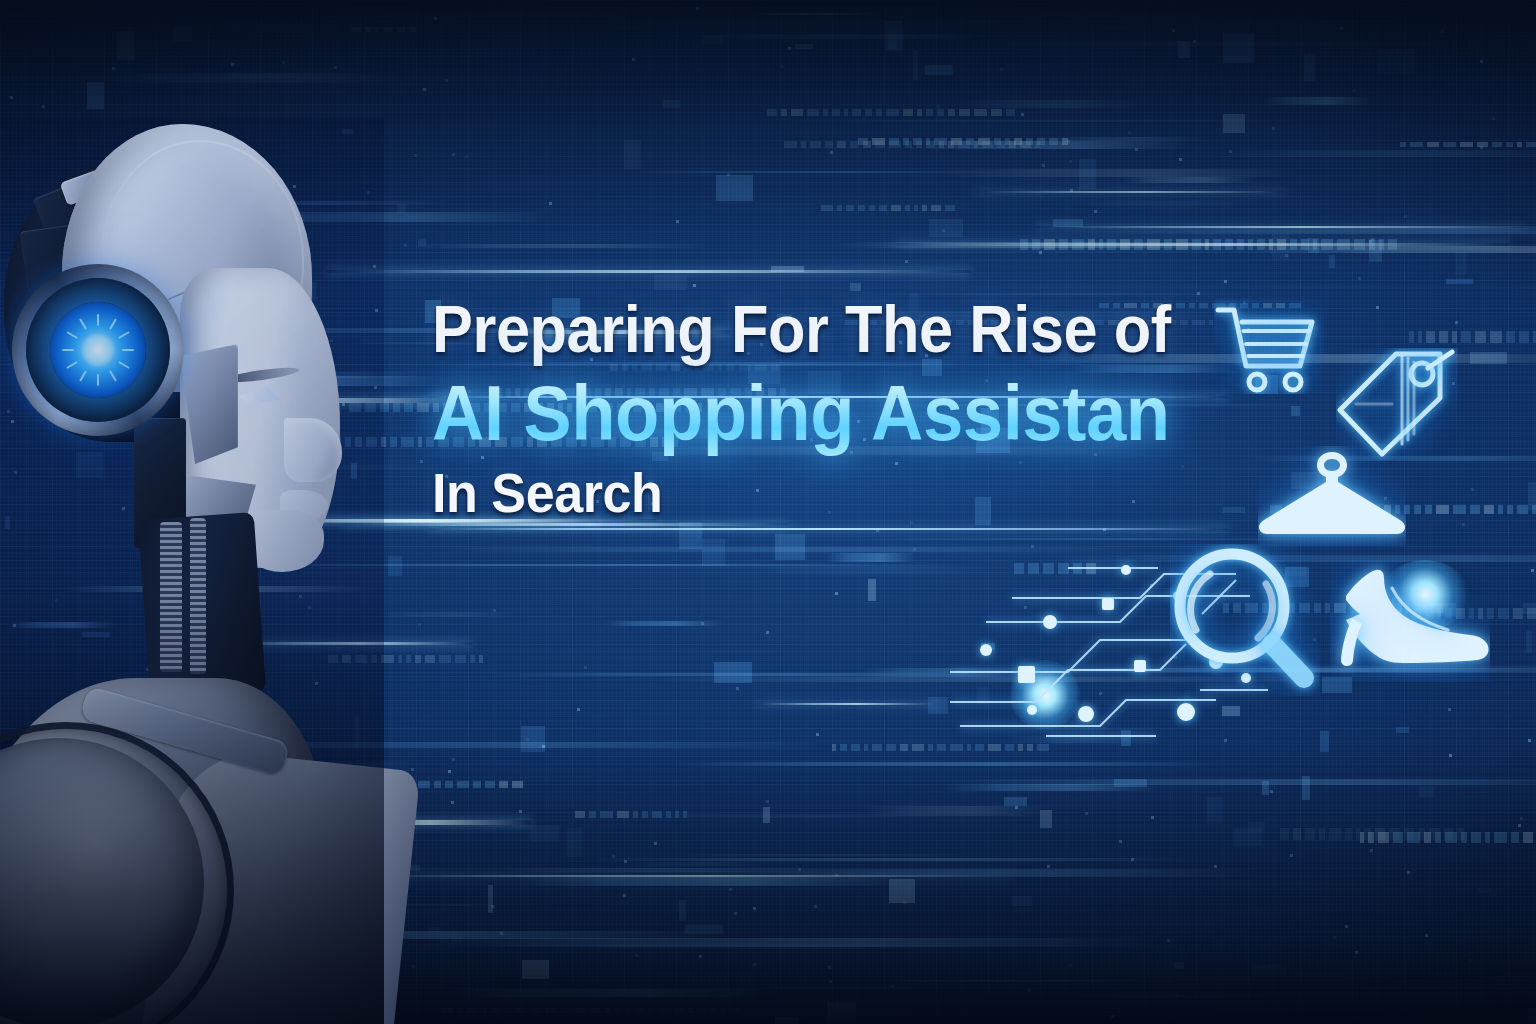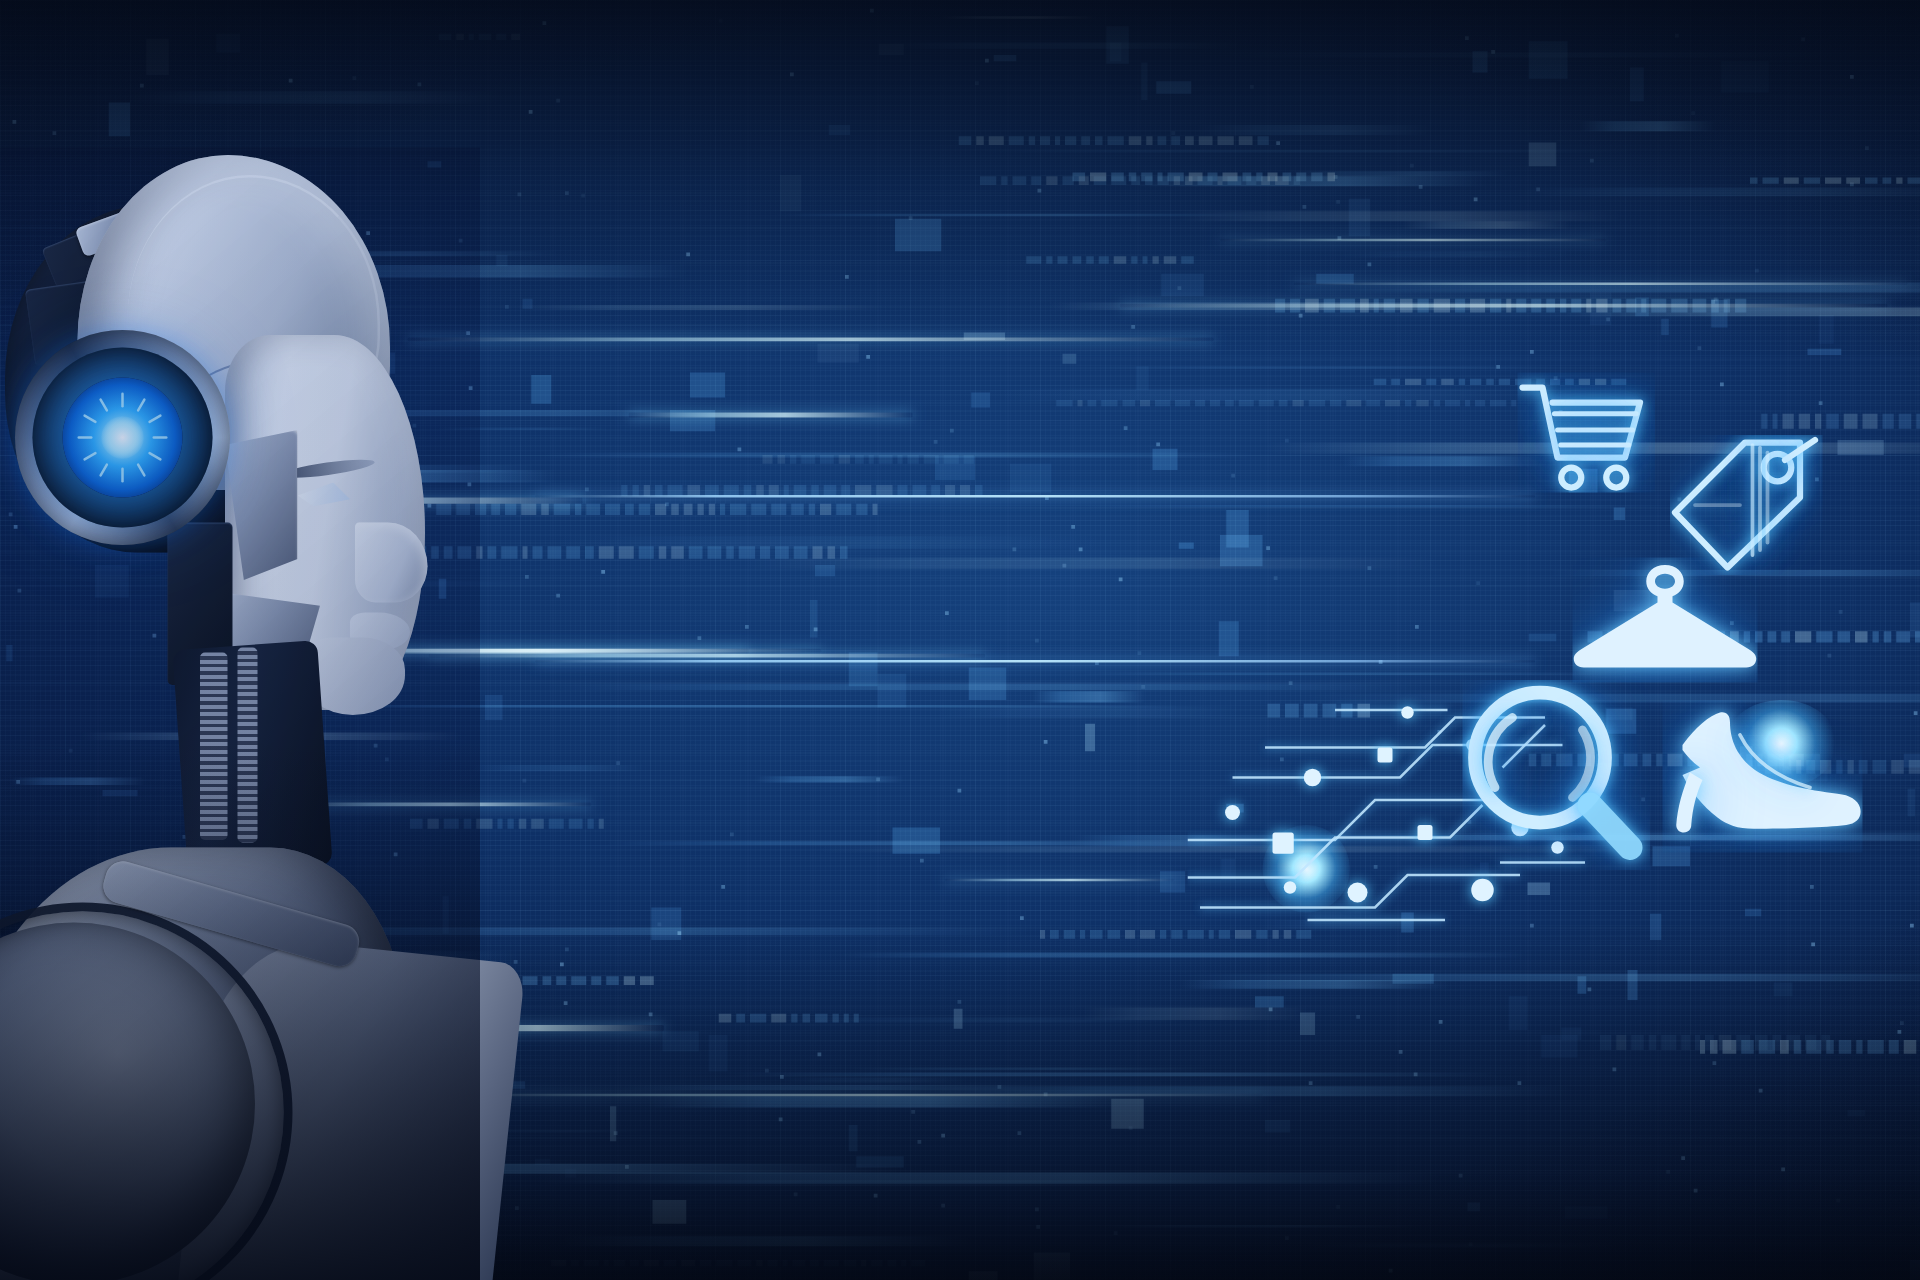--- a/index.html
+++ b/index.html
@@ -1262,20 +1262,25 @@
     <div class="rb joint-ring"></div>
     <div class="rb plate" style="left:96px;top:596px;width:210px;height:34px;transform:rotate(16deg);border-radius:14px;"></div>
 
     <div class="robot-tint"></div>
     <div class="robot-shade"></div>
   </div>
 
   <div class="rule rule-top"></div>
   <div class="rule rule-bot"></div>
 
+  <div class="title-wrap">
+    <div class="tl tl1">Preparing For The Rise of</div>
+    <div class="tl tl2">AI Shopping Assistants</div>
+    <div class="tl tl3">In Search</div>
+  </div>
 
   <svg class="circuit" viewBox="0 0 360 220">
     <path class="ctrace" d="M0 132 H118 L150 100 H238"></path>
     <path class="ctrace" d="M0 162 H86 L118 130 H210 L236 104"></path>
     <path class="ctrace" d="M36 82 H170 L196 56 H300"></path>
     <path class="ctrace" d="M62 58 H190 L214 34 H286"></path>
     <path class="ctrace" d="M10 186 H150 L176 160 H266"></path>
     <path class="ctrace" d="M96 196 H206"></path>
     <path class="ctrace" d="M118 28 H208"></path>
     <path class="ctrace" d="M252 74 L286 40"></path>

